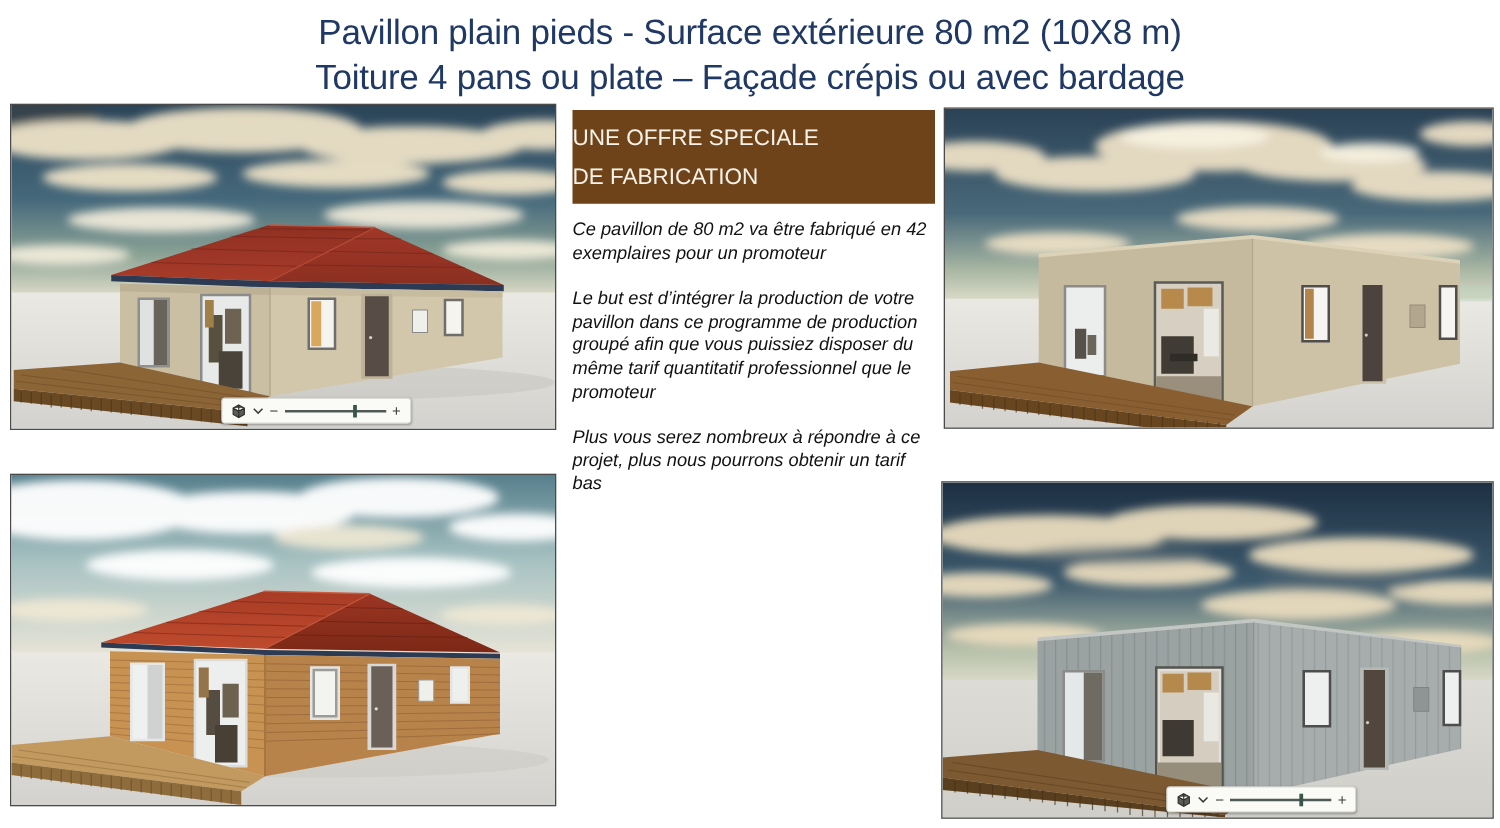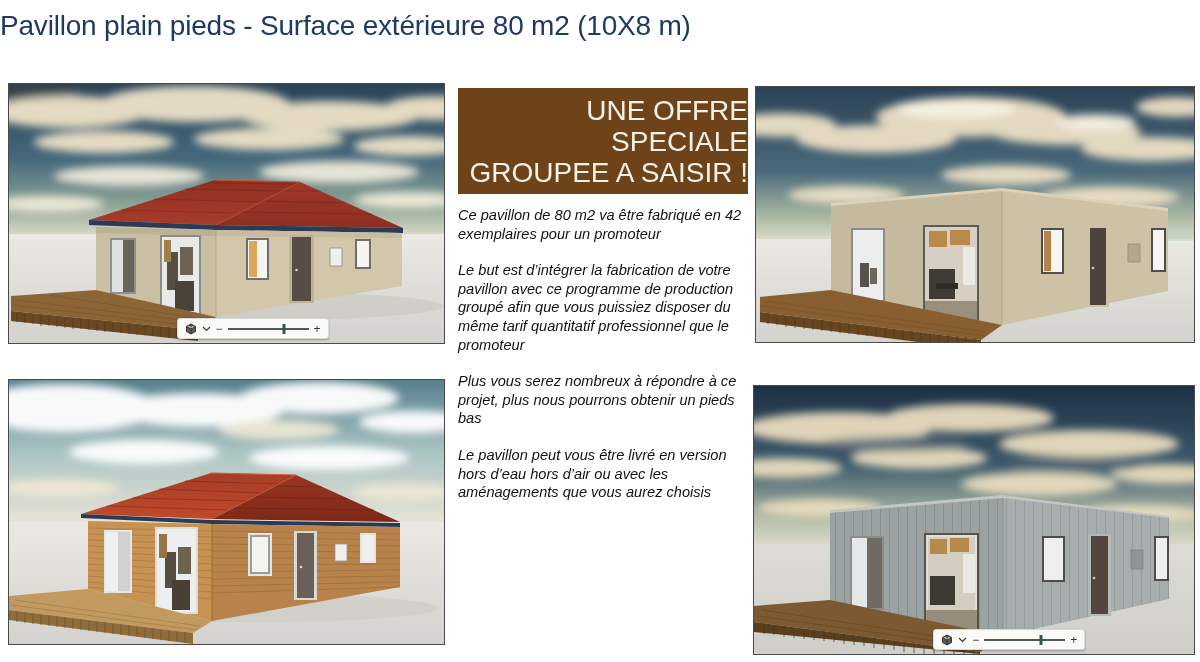--- a/index.html
+++ b/index.html
@@ -1,29 +1,29 @@
 <!DOCTYPE html>
 <html style="--title: #1f3864; --banner-bg: #6f431a; --banner-text: #f7f2e8; --body-text: #111111; --panel-border: #4a4a4a;"><head>
 <meta charset="utf-8">
 <style>
   html,body{margin:0;padding:0}
   body{width:1200px;height:662px;position:relative;background:#ffffff;
        font-family:"Liberation Sans",sans-serif;overflow:hidden}
   .page{position:absolute;inset:0}
-  .title{position:absolute;top:8px;left:0;width:100%;text-align:left;
+  .title{position:absolute;top:8px;left:0;width:100%;text-align:center;
          color:var(--title,#1f3864);font-size:28px;line-height:36px;letter-spacing:-.2px}
   .panel{position:absolute;border:1px solid #4a4a4a;overflow:hidden;background:#cfd6d6}
   .panel svg.scene{display:block;width:100%;height:100%}
   #panel-tl{left:8px;top:83px;width:435px;height:259px}
   #panel-tr{left:755px;top:86px;width:438px;height:255px}
   #panel-bl{left:8px;top:379px;width:435px;height:264px}
   #panel-br{left:753px;top:385px;width:440px;height:268px}
   .offer{position:absolute;left:458px;top:88px;width:290px}
   .banner{background:var(--banner-bg,#6f431a);color:var(--banner-text,#f7f2e8);
-          text-align:right;font-size:28px;line-height:31px;padding:7px 0 6px}
+          text-align:left;font-size:18px;line-height:31px;padding:7px 0 6px}
   .offer-text{margin-top:12px;font-style:italic;color:var(--body-text,#111);
               font-size:14.6px;line-height:18.6px}
   .offer-text p{margin:11px 0 18px}
   .viewer-toolbar{position:absolute;bottom:4px;width:152px;height:21px;background:#fafaf7;
           border:1px solid #d8d8d4;border-radius:3px;box-shadow:0 1px 2px rgba(0,0,0,.3);
           display:flex;align-items:center;gap:5px;padding:0 7px;box-sizing:border-box}
   #panel-tl .viewer-toolbar{left:56%;transform:translateX(-50%)}
   #panel-br .viewer-toolbar{left:58%;transform:translateX(-50%)}
   .vt-btn{display:flex;align-items:center;background:none;border:none;padding:0;cursor:pointer}
   .vt-sign{font-size:12px;color:#3a3a3a;line-height:1;font-style:normal}
@@ -93,20 +93,21 @@
   <filter id="f-cloud" x="-30%" y="-30%" width="160%" height="160%">
     <feGaussianBlur stdDeviation="4"></feGaussianBlur>
   </filter>
 </defs>
 </svg>
 
 <div class="page">
 
   <header class="title">
     <div>Pavillon plain pieds  - Surface extérieure 80 m2 (10X8 m)</div>
+    <div>Toiture 4 pans ou plate – Façade crépis ou avec bardage</div>
   </header>
 
   <section class="panel" id="panel-tl" aria-label="Pavillon façade crépis beige, toiture 4 pans rouge, terrasse bois">
     <svg class="scene" viewBox="0 0 435 259" preserveAspectRatio="none">
       <rect x="0" y="148" width="435" height="111" fill="url(#g-ground)"></rect>
       <rect x="0" y="0" width="435" height="150" fill="url(#g-sky-tl)"></rect>
       <g filter="url(#f-cloud)">
         <ellipse cx="15" cy="8" rx="55" ry="11" fill="#3a4248" opacity=".8"></ellipse>
         <g fill="#eee2c8" opacity=".95">
           <ellipse cx="60" cy="28" rx="80" ry="16"></ellipse>
@@ -398,23 +399,22 @@
       <div class="vt-track">
         <div class="vt-handle" style="left: 70%;"></div>
       </div>
       <span class="vt-sign">+</span>
     </div>
   </section>
 
   <aside class="offer">
     <div class="banner">
       <div>UNE OFFRE SPECIALE</div>
-      <div>GROUPEE A SAISIR !</div>
+      <div>DE FABRICATION</div>
     </div>
     <div class="offer-text">
       <p>Ce pavillon de 80 m2 va être fabriqué en 42 exemplaires pour un promoteur</p>
-      <p>Le but est d’intégrer la fabrication de votre pavillon avec ce programme de production groupé afin que vous puissiez disposer du même tarif quantitatif professionnel que le promoteur</p>
-      <p>Plus vous serez nombreux à répondre à ce projet, plus nous pourrons obtenir un pieds  bas</p>
-      <p>Le pavillon  peut vous être livré en version hors d’eau hors d’air ou avec les aménagements que vous aurez choisis</p>
+      <p>Le but est d’intégrer la production de votre pavillon dans ce programme de production groupé afin que vous puissiez disposer du même tarif quantitatif professionnel que le promoteur</p>
+      <p>Plus vous serez nombreux à répondre à ce projet, plus nous pourrons obtenir un tarif  bas</p>
     </div>
   </aside>
 
 </div>
 
 </body></html>

